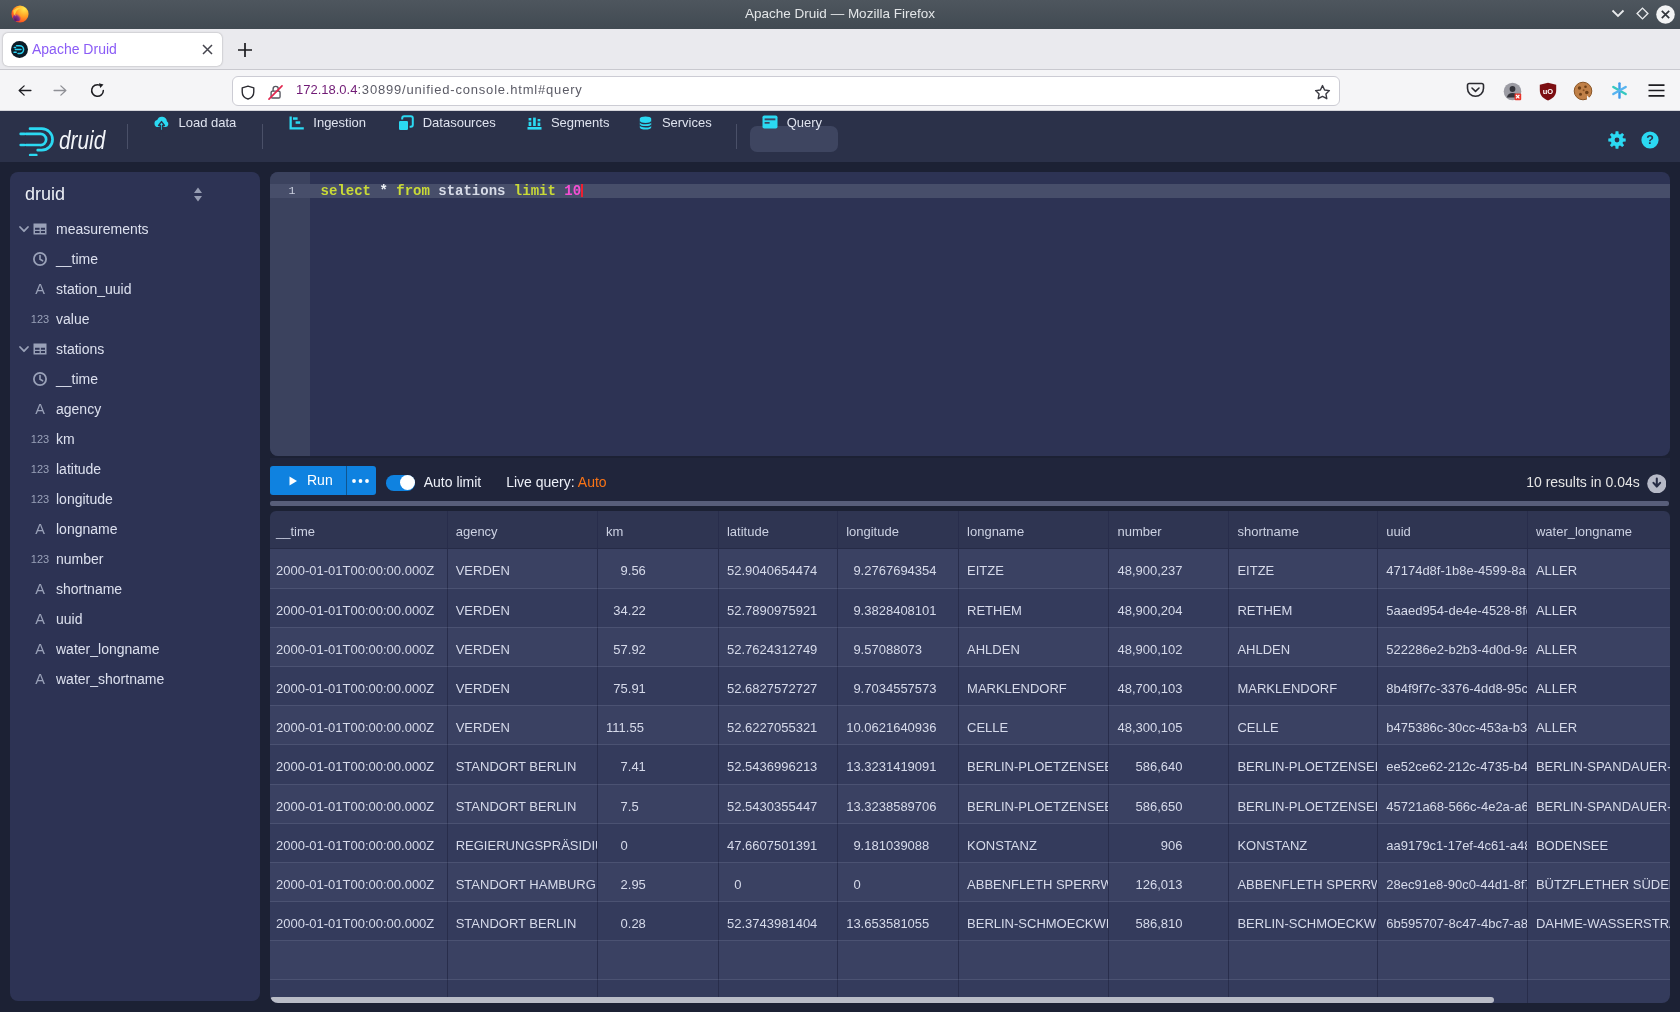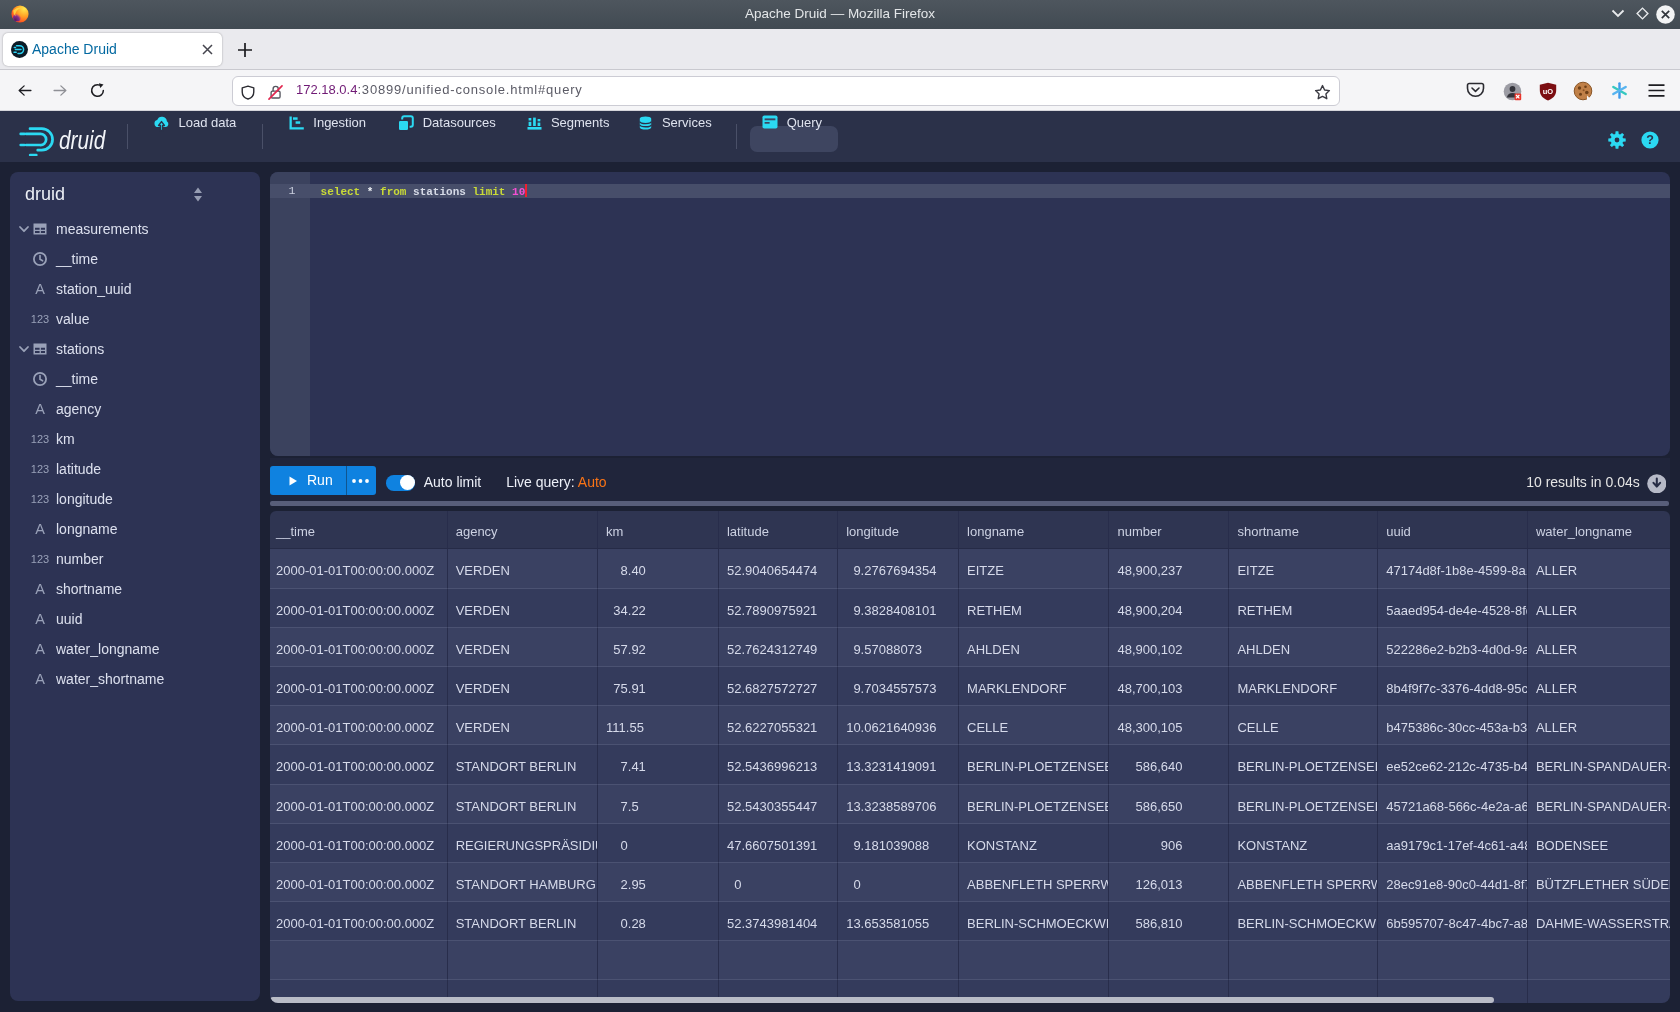--- a/index.html
+++ b/index.html
@@ -8,21 +8,21 @@
 
 #titlebar { position:absolute; left:0; top:0; width:1680px; height:29px;
   background:linear-gradient(#4e565e,#414a52); }
 #titlebar .wtitle { position:absolute; left:0; right:0; top:0; height:29px;
   line-height:27px; text-align:center; color:#e3e6e8; font-size:13.5px; }
 #tabstrip { position:absolute; left:0; top:29px; width:1680px; height:41px;
   background:#eaeaee; border-bottom:1px solid #c9c9cf; }
 #tab { position:absolute; left:3px; top:4px; width:219px; height:33px;
   background:#fff; border-radius:5px; box-shadow:0 0 2px rgba(0,0,0,.35); }
 #tab .title { position:absolute; left:29px; top:0; height:33px; line-height:33px;
-  color:#0369a1; font-size:14px; }
+  color:#8b5cf6; font-size:14px; }
 #toolbar { position:absolute; left:0; top:70px; width:1680px; height:41px;
   background:#f5f5f7; border-bottom:1px solid #d4d4da; box-sizing:border-box; }
 #urlbox { position:absolute; left:232px; top:6px; width:1108px; height:30px;
   background:#fff; border:1px solid #ccccd4; border-radius:6px; }
 #urltext { position:absolute; left:63px; top:0; height:28px; line-height:26px;
   font-size:13px; color:#5b5b66; white-space:pre; }
 #urltext b { color:#701a75; font-weight:normal; }
 
 #dheader { position:absolute; left:0; top:111px; width:1680px; height:51px;
   background:#2b3149; }
@@ -35,21 +35,21 @@
 
 #page { position:absolute; left:0; top:162px; width:1680px; height:850px;
   background:#1c2134; }
 #sidebar { position:absolute; left:10px; top:10px; width:250px; height:829px;
   background:#2d3354; border-radius:8px; color:#dce0ee; }
 #editor { position:absolute; left:270px; top:10px; width:1400px; height:284px;
   background:#2d3354; border-radius:8px; overflow:hidden; }
 #gutter { position:absolute; left:0; top:0; width:39.5px; height:284px; background:#3b425e; }
 #activeline { position:absolute; left:0; top:11.5px; width:1400px; height:14.4px; background:#474e6a; }
 #codeline { position:absolute; left:50.6px; top:11.5px; height:14.4px; line-height:14.4px;
-  font-family:"Liberation Mono",monospace; font-size:11px; font-weight:bold; white-space:pre; color:#d7dbe7; }
+  font-family:"Liberation Mono",monospace; font-size:14px; font-weight:bold; white-space:pre; color:#d7dbe7; }
 #lineno { position:absolute; left:0; top:11.5px; width:25.5px; height:14.4px; line-height:14.4px;
   text-align:right; font-family:"Liberation Mono",monospace; font-size:11.5px; color:#c9cedd; }
 
 #runbar { position:absolute; left:270px; top:296px; width:1400px; height:43px; background:#20253b; }
 #runbtn { position:absolute; left:0; top:8px; width:105.5px; height:29px;
   background:#0f82e0; border-radius:3px; }
 #runbtn .sep { position:absolute; left:75.5px; top:0; width:1px; height:29px; background:rgba(17,20,24,.4); }
 #togglewrap { position:absolute; left:115.7px; top:16.3px; }
 .rbtext { position:absolute; top:0; height:43px; line-height:49px; font-size:14px; color:#edf0f8; }
 
@@ -432,21 +432,21 @@
         <div>longitude</div>
         <div>longname</div>
         <div>number</div>
         <div>shortname</div>
         <div>uuid</div>
         <div>water_longname</div>
       </div>
     <div class="trow odd">
         <div>2000-01-01T00:00:00.000Z</div>
         <div>VERDEN</div>
-        <div>  8.40</div>
+        <div>  9.56</div>
         <div>52.9040654474</div>
         <div> 9.2767694354</div>
         <div>EITZE</div>
         <div>48,900,237</div>
         <div>EITZE</div>
         <div>47174d8f-1b8e-4599-8a1b-0a0c2be3e7d1</div>
         <div>ALLER</div>
       </div>
     <div class="trow even">
         <div>2000-01-01T00:00:00.000Z</div>

